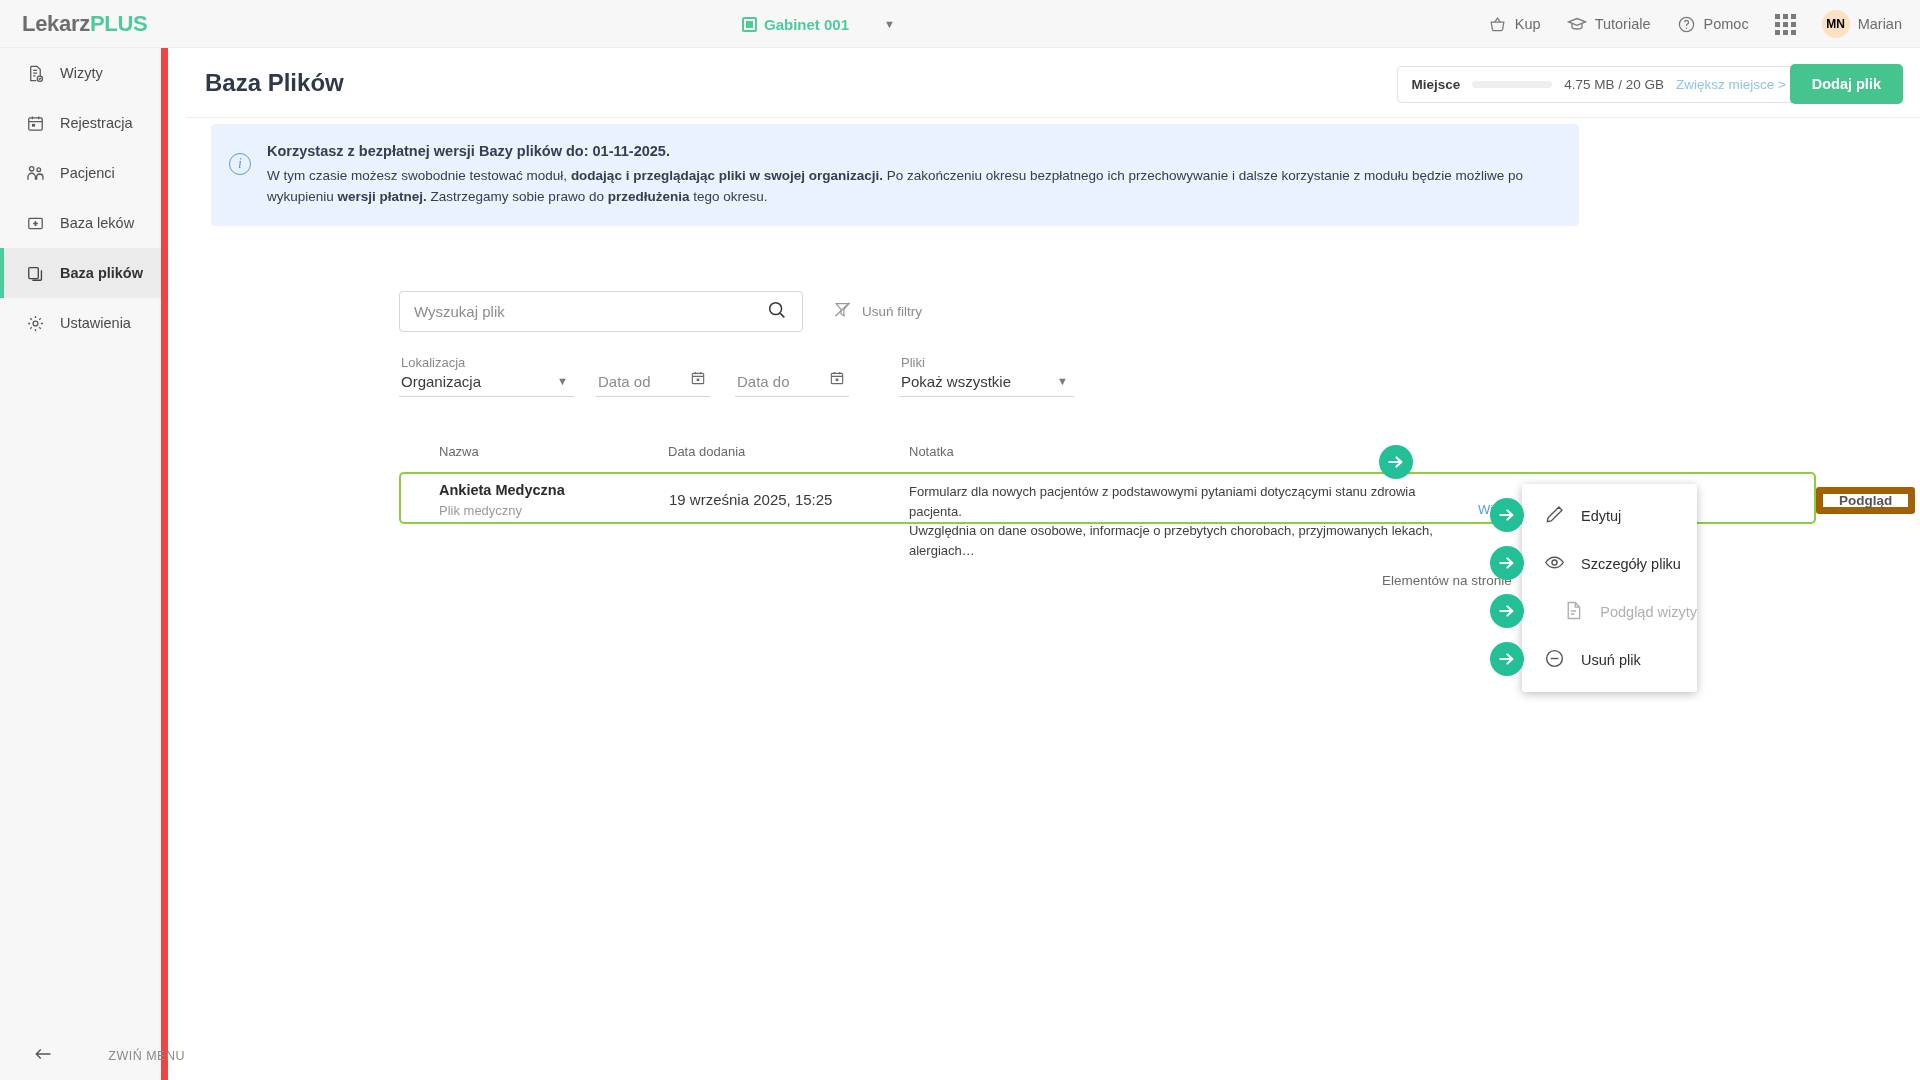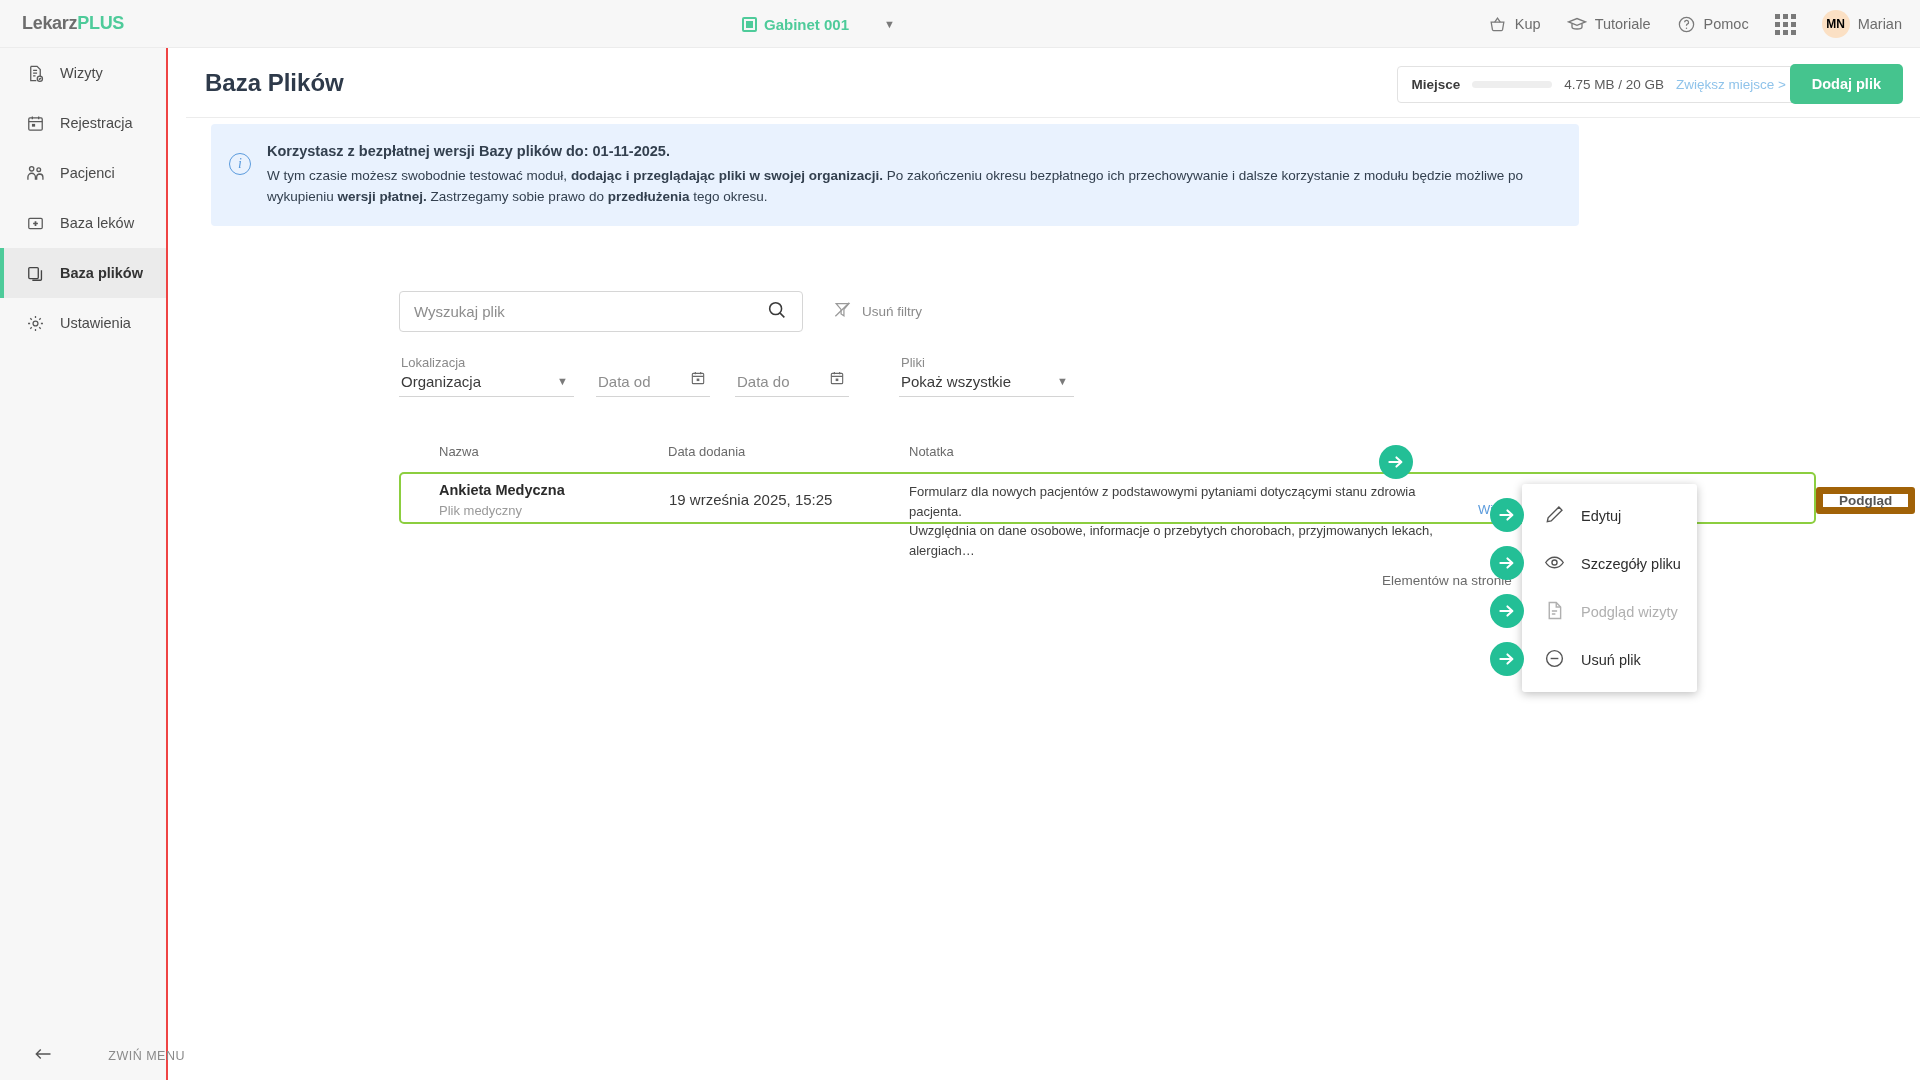--- a/index.html
+++ b/index.html
@@ -13,21 +13,21 @@
 
   
   .topbar {
     position: absolute; top: 0; left: 0; width: 1920px; height: 48px;
     background: #f7f7f7;
     border-bottom: 1px solid #ececec;
     display: flex; align-items: center;
   }
   .brand {
     margin-left: 22px;
-    font-size: 18px; font-weight: bold; letter-spacing: -0.3px;
+    font-size: 22px; font-weight: bold; letter-spacing: -0.3px;
     white-space: nowrap;
   }
   .brand .b1 { color: #6d6d6d; }
   .brand .b2 { color: #4ecb9a; }
 
   .office {
     position: absolute; left: 742px; top: 0; height: 48px;
     display: flex; align-items: center; gap: 7px;
     font-size: 15px; color: #4ecb9a; font-weight: bold;
   }
@@ -57,21 +57,21 @@
   .avatar {
     width: 28px; height: 28px; border-radius: 50%;
     background: #fbe0c4; color: #000000;
     font-size: 12px; font-weight: bold;
     display: flex; align-items: center; justify-content: center;
   }
 
   
   .sidebar {
     position: absolute; left: 0; top: 48px; width: 168px; height: 1032px;
-    background: #f7f7f7; border-right: 2px solid #ef4444;
+    background: #f7f7f7; border-right: 7px solid #ef4444;
   }
   .side-item {
     height: 50px; display: flex; align-items: center; gap: 14px;
     padding-left: 24px; color: #4a4a4a; font-size: 14.5px;
     position: relative;
   }
   .side-item.active {
     background: #ebebeb; font-weight: bold; color: #333;
   }
   .side-item.active::before {
@@ -208,21 +208,21 @@
   .ctxmenu {
     position: absolute; left: 1522px; top: 484px; width: 175px;
     background: #fff; border-radius: 3px;
     box-shadow: 0 2px 10px rgba(0,0,0,.26);
     padding: 8px 0;
   }
   .ctxitem {
     height: 48px; display: flex; align-items: center; gap: 16px;
     padding-left: 22px; font-size: 14.5px; color: #2e2e2e;
   }
-  .ctxitem.disabled { color: #b0b0b0; }
+  .ctxitem.disabled { color: #b0b0b0; justify-content: flex-end; }
 
   
   .cursor {
     position: absolute; width: 34px; height: 34px; border-radius: 50%;
     background: #23bf96; display: flex; align-items: center; justify-content: center;
   }
   .cursor svg { display: block; }
 </style>
 </head>
 <body>

